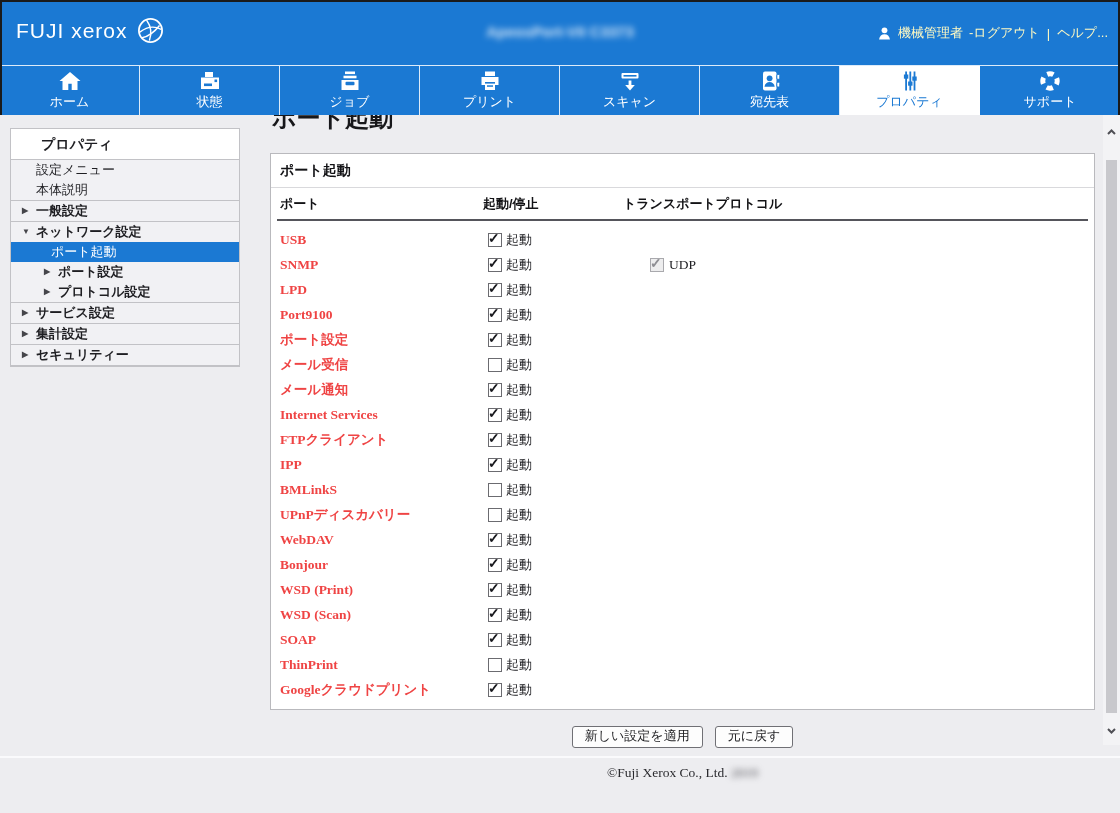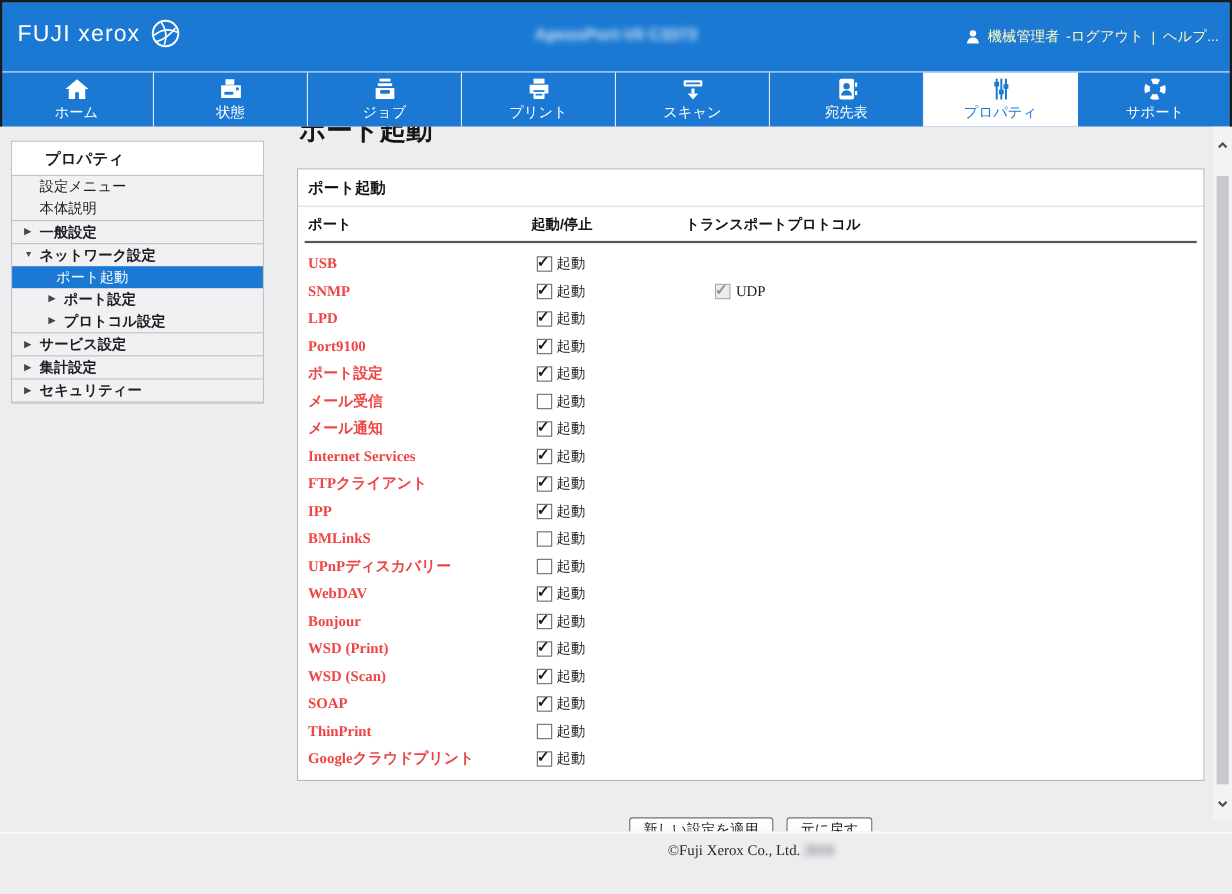--- a/index.html
+++ b/index.html
@@ -59,21 +59,21 @@
   .prow .startcell{width:135px;display:flex;align-items:center;gap:4px;font-size:13px;color:#1c1c20;}
   .prow .transport{display:flex;align-items:center;gap:5px;font-family:"Liberation Serif",serif;font-size:13.5px;color:#1c1c20;padding-left:27px;}
 
   .cb{width:12px;height:12px;border:1px solid #6b6b70;background:#fff;position:relative;display:inline-block;flex:0 0 auto;cursor:pointer;}
   .cb.checked::after{content:"\2713";position:absolute;left:-1px;top:-4px;font-size:14px;font-weight:700;color:#17171c;}
   .cb.disabled{background:#ededee;border-color:#a9a9ad;cursor:default;}
   .cb.disabled.checked::after{color:#8e8e93;}
 
   
   .btn-row{position:absolute;left:270px;top:611px;width:825px;display:flex;justify-content:center;gap:12px;}
-  .btn{height:22px;line-height:20px;padding:0 12px;border:1px solid #707075;border-radius:3px;background:#fdfdfd;font-size:13px;color:#1c1c1f;cursor:pointer;font-family:Liberation Sans, sans-serif;margin-top:17px;}
+  .btn{height:22px;line-height:20px;padding:0 12px;border:1px solid #707075;border-radius:3px;background:#fdfdfd;font-size:13px;color:#1c1c1f;cursor:pointer;font-family:Liberation Mono, monospace;}
 
   
   .scrollbar{position:absolute;top:0;right:0;width:17px;height:630px;background:#f3f3f5;}
   .sb-arrow{position:absolute;left:0;width:17px;height:17px;display:flex;align-items:center;justify-content:center;cursor:pointer;}
   .sb-arrow.up{top:8px;} .sb-arrow.down{top:607px;}
   .sb-thumb{position:absolute;left:3px;top:45px;width:11px;height:553px;background:#c8c8cc;cursor:pointer;}
 
   
   .footer-line{position:absolute;top:756px;left:0;width:100%;height:2px;background:#fafafc;}
   .footer{position:absolute;top:765px;left:270px;width:825px;text-align:center;font-family:"Liberation Serif",serif;font-size:13.5px;color:#2a2a2e;}

